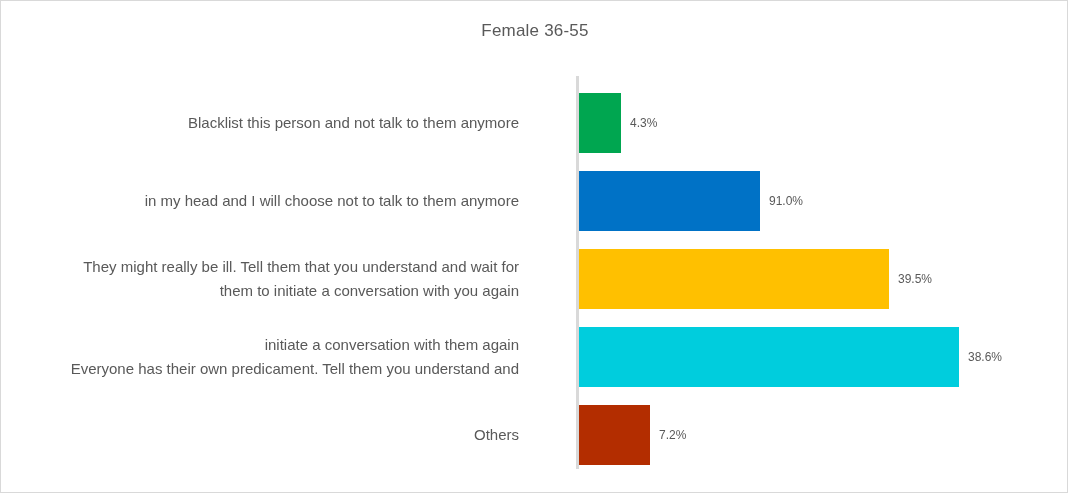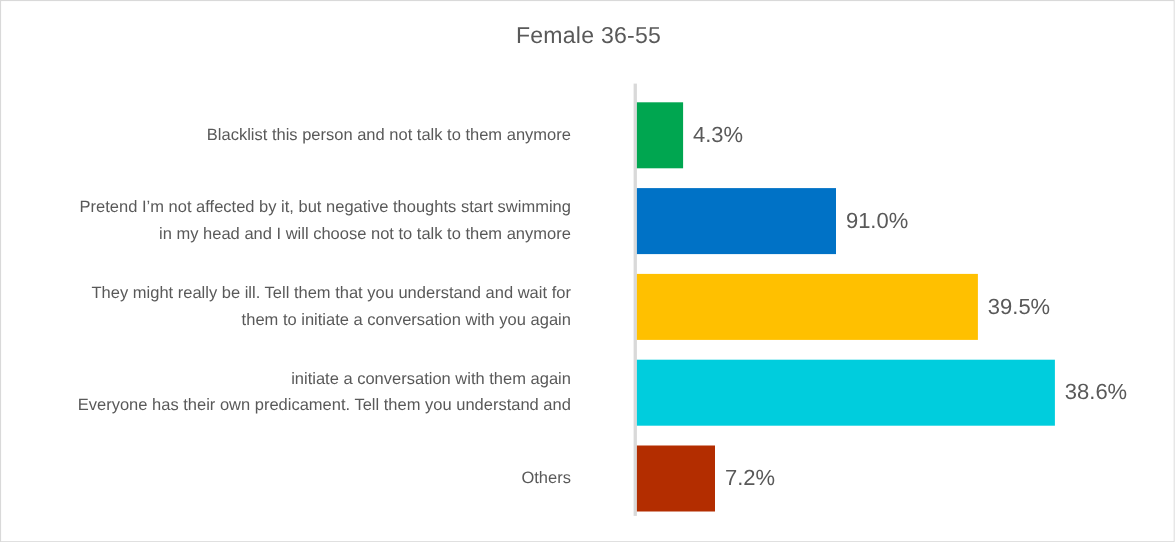--- a/index.html
+++ b/index.html
@@ -20,21 +20,21 @@
     background: #ffffff;
     overflow: hidden;
   }
 
   #chart-title {
     position: absolute;
     left: 0;
     top: 20px;
     width: 1068px;
     text-align: center;
-    font-size: 21px;
+    font-size: 17px;
     color: #595959;
     letter-spacing: 0.2px;
     white-space: nowrap;
   }
 
   #plot-area {
     position: absolute;
     left: 16px;
     top: 0;
     width: 1068px;
@@ -84,21 +84,21 @@
     top: 9px;
     height: 60px;
   }
 
   .bar-value {
     position: absolute;
     top: 0;
     height: 78px;
     display: flex;
     align-items: center;
-    font-size: 20px;
+    font-size: 12px;
     color: #595959;
     white-space: nowrap;
     padding-left: 9px;
   }
 </style>
 </head>
 <body>
 
 <div id="chart-frame">
 
@@ -111,21 +111,20 @@
     <div class="bar-row" style="top:83px;">
       <div class="cat-label">
         <span>Blacklist this person and not talk to them anymore</span>
       </div>
       <div class="bar" style="width: 42px; background: rgb(0, 166, 80);"></div>
       <div class="bar-value" style="left: 604px;">4.3%</div>
     </div>
 
     <div class="bar-row" style="top:161px;">
       <div class="cat-label">
-        <span>Pretend I’m not affected by it, but negative thoughts start swimming</span>
         <span>in my head and I will choose not to talk to them anymore</span>
       </div>
       <div class="bar" style="width: 181px; background: rgb(0, 114, 198);"></div>
       <div class="bar-value" style="left: 743px;">91.0%</div>
     </div>
 
     <div class="bar-row" style="top:239px;text-decoration:underline;">
       <div class="cat-label">
         <span>They might really be ill. Tell them that you understand and wait for</span>
         <span>them to initiate a conversation with you again</span>

